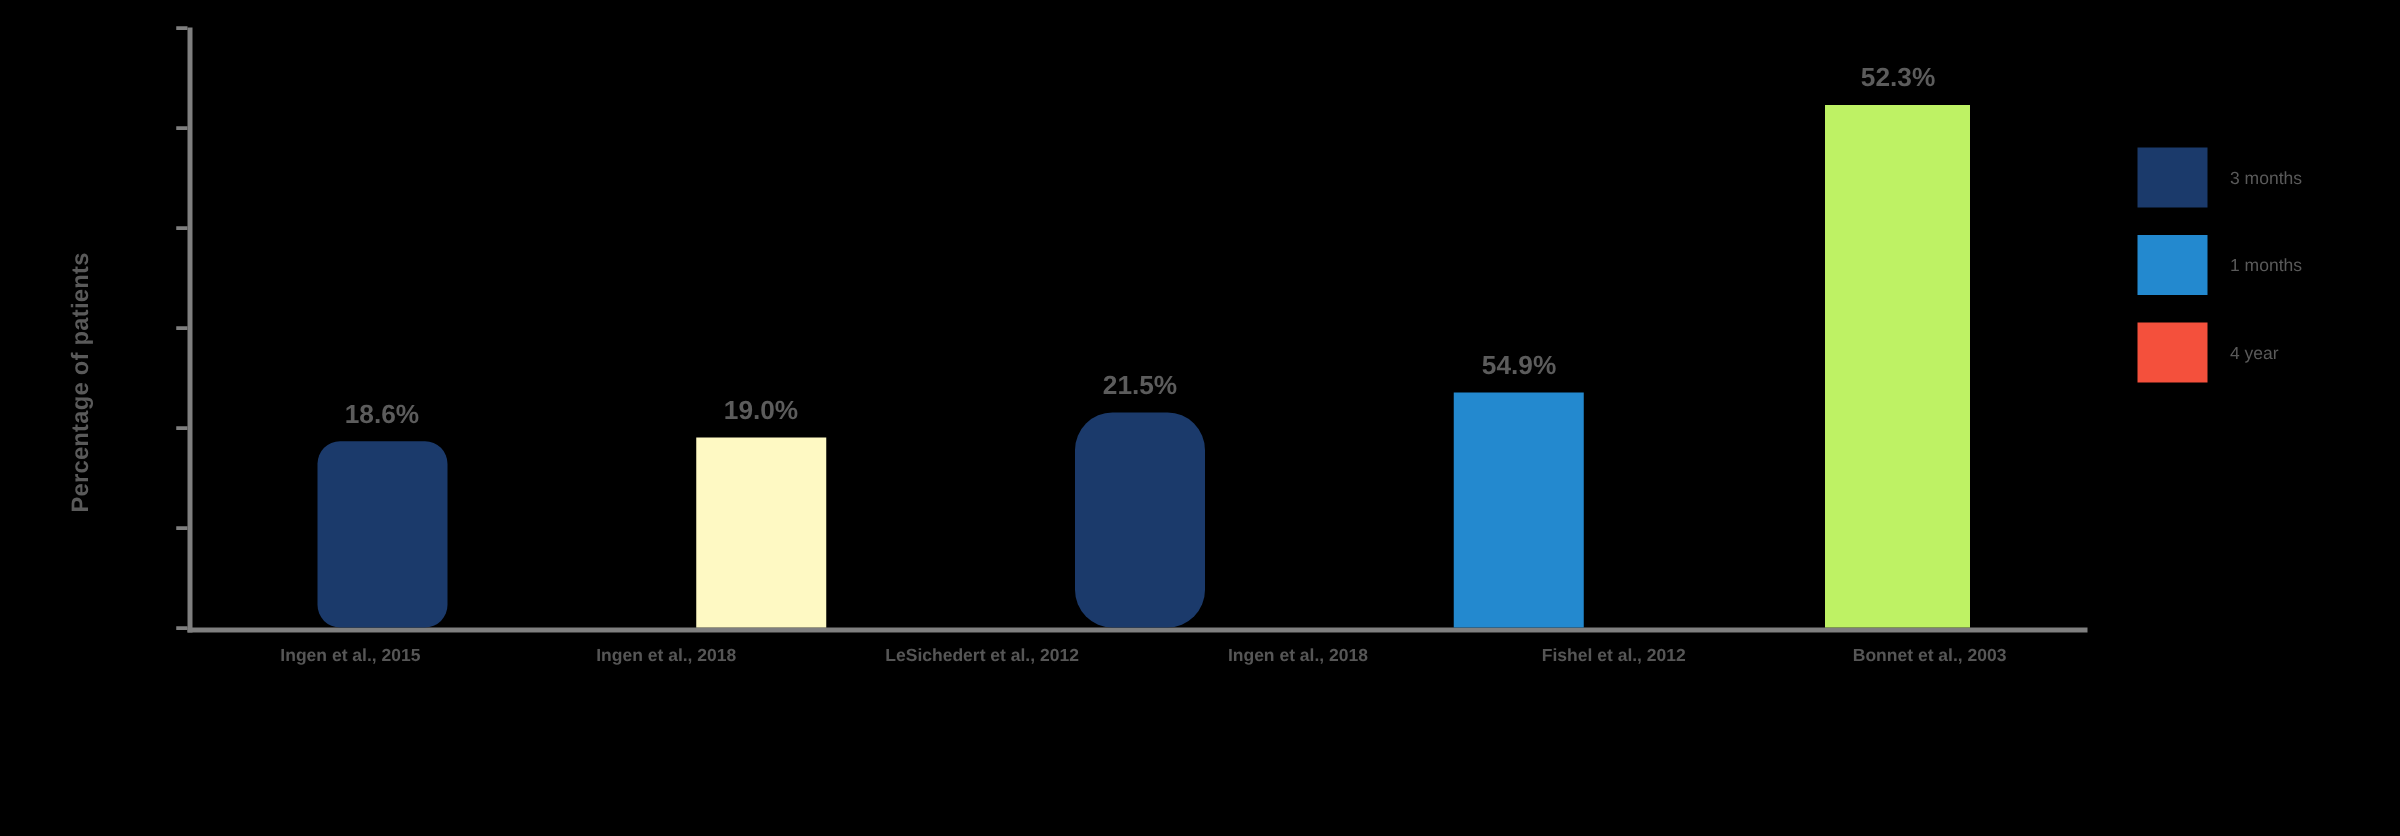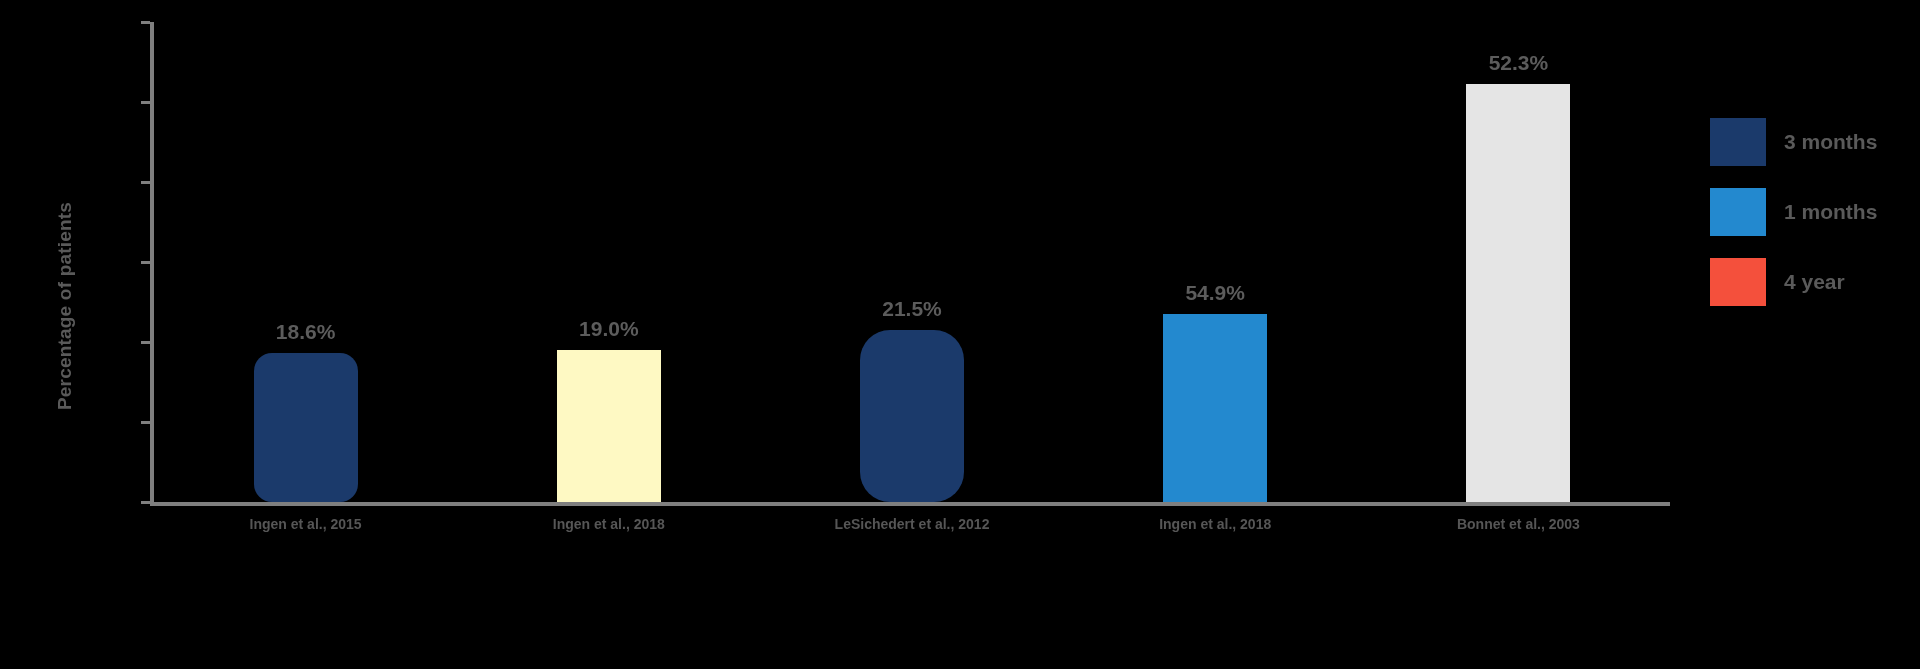--- a/index.html
+++ b/index.html
@@ -105,22 +105,22 @@
   .legend-row{
     display:flex;
     align-items:center;
     gap:18px;
   }
   .legend-swatch{
     width:56px;height:48px;
     flex:0 0 auto;
   }
   .legend-text{
-    font-size:21px;
-    font-weight:bold;
+    font-size:14px;
+    font-weight:normal;
     color:#5a5a5a;
     white-space:nowrap;
   }
 </style>
 </head>
 <body>
 
 <div class="chart-root">
 
   <div class="ylabel">Percentage of patients</div>
@@ -154,32 +154,33 @@
           <div class="bar" style="height: 172px; background: rgb(27, 58, 107); border-radius: 30px;">
             <div class="bar-value">21.5%</div>
           </div>
         </div>
         <div class="bar-slot">
           <div class="bar" style="height: 188px; background: rgb(35, 137, 207);">
             <div class="bar-value">54.9%</div>
           </div>
         </div>
         <div class="bar-slot">
-          <div class="bar" style="height: 418.4px; background: #e5e5e5;">
+          <div class="bar" style="height: 418.4px; background: #bef264; padding-left: 12px;">
             <div class="bar-value">52.3%</div>
           </div>
         </div>
       </div>
   </div>
 
   <div class="xlabels" id="xlabels">
       <div class="xlabel">Ingen et al., 2015</div>
       <div class="xlabel">Ingen et al., 2018</div>
       <div class="xlabel">LeSichedert et al., 2012</div>
       <div class="xlabel">Ingen et al., 2018</div>
+      <div class="xlabel">Fishel et al., 2012</div>
       <div class="xlabel">Bonnet et al., 2003</div>
     </div>
 
   <div class="legend" id="legend">
       <div class="legend-row">
         <div class="legend-swatch" style="background: rgb(27, 58, 107);"></div>
         <div class="legend-text">3 months</div>
       </div>
       <div class="legend-row">
         <div class="legend-swatch" style="background: rgb(35, 137, 207);"></div>

